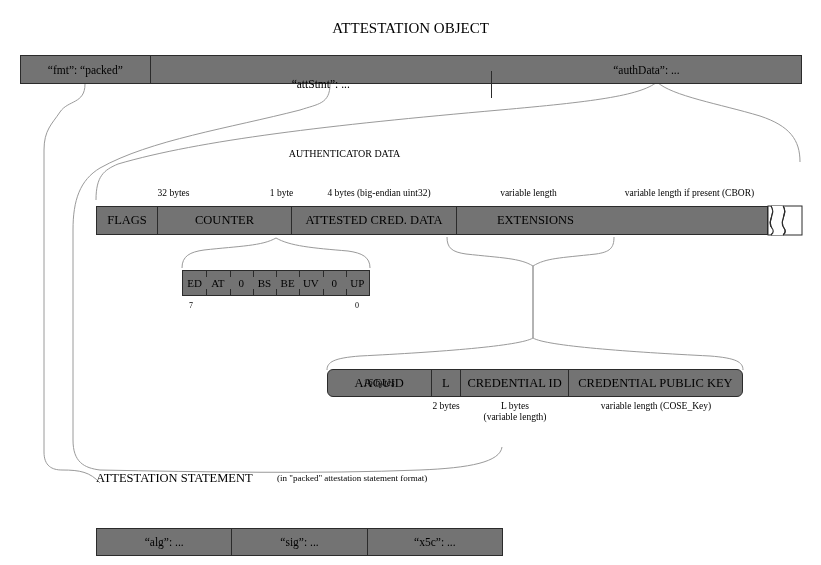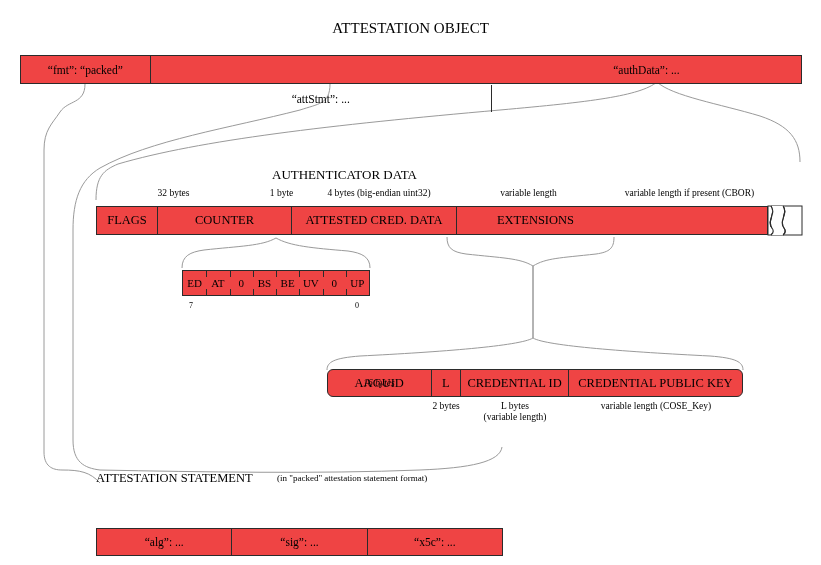--- a/index.html
+++ b/index.html
@@ -27,21 +27,22 @@
   .brace {
     fill: none;
     stroke: #9a9a9a;
     stroke-width: 1;
   }
   .boxrow {
     position: absolute;
     display: flex;
     border: 1px solid #2b2b2b;
     box-sizing: border-box;
-    background: #ef4444;
+    background: #737373;
+    align-items: center;
   }
   .cell {
     display: flex;
     align-items: center;
     justify-content: center;
     box-sizing: border-box;
     border-right: 1px solid #2b2b2b;
     height: 100%;
     white-space: nowrap;
     overflow: hidden;
@@ -75,22 +76,22 @@
   #attestation-object-row {
     left: 20px; top: 55px; width: 782px; height: 29px;
     font-size: 11.5px;
   }
   #attestation-object-row .c0 { width: 130px; }
   #attestation-object-row .c1 { width: 342px; margin-top: 29px; }
   #attestation-object-row .c2 { width: 310px; }
 
   
   #authenticator-data-title {
-    left: 0; top: 167px; width: 689px;
-    font-size: 13px;
+    left: 0; top: 148px; width: 689px;
+    font-size: 10px;
   }
   #authenticator-data-row {
     left: 96px; top: 206px; width: 672px; height: 29px;
     font-size: 12.5px;
   }
   #authenticator-data-row .c0 { width: 155px; }
   #authenticator-data-row .c1 { width: 61px; }
   #authenticator-data-row .c2 { width: 134px; font-family: Liberation Serif, serif; }
   #authenticator-data-row .c3 { width: 165px; }
   #authenticator-data-row .c4 { width: 157px; }

